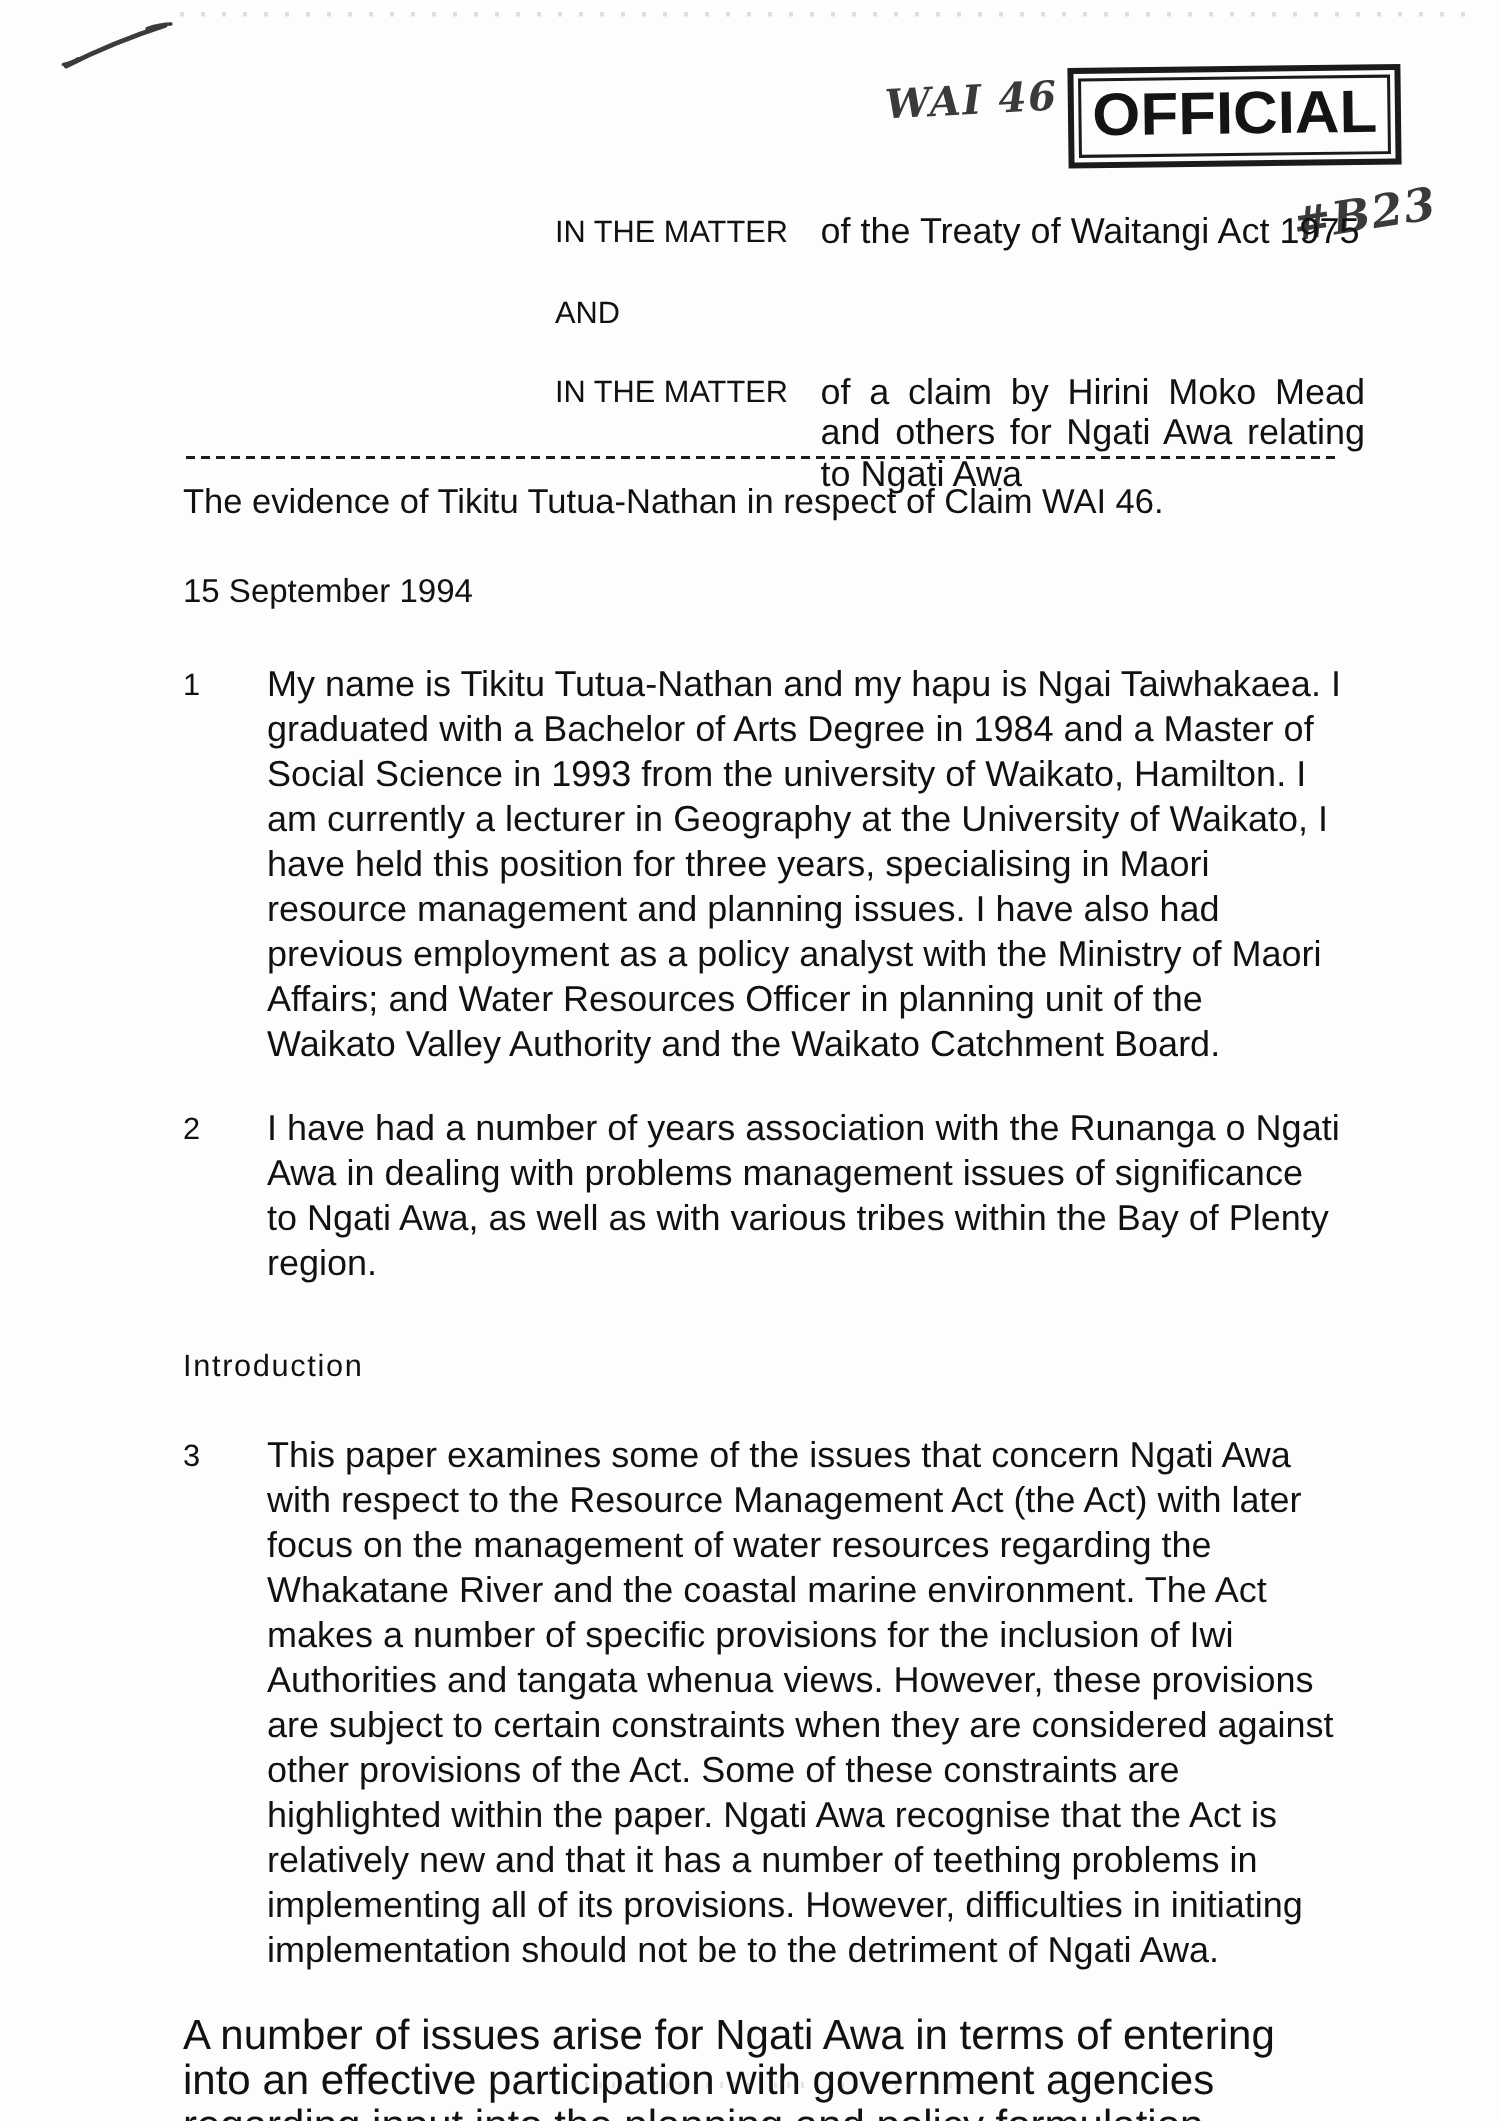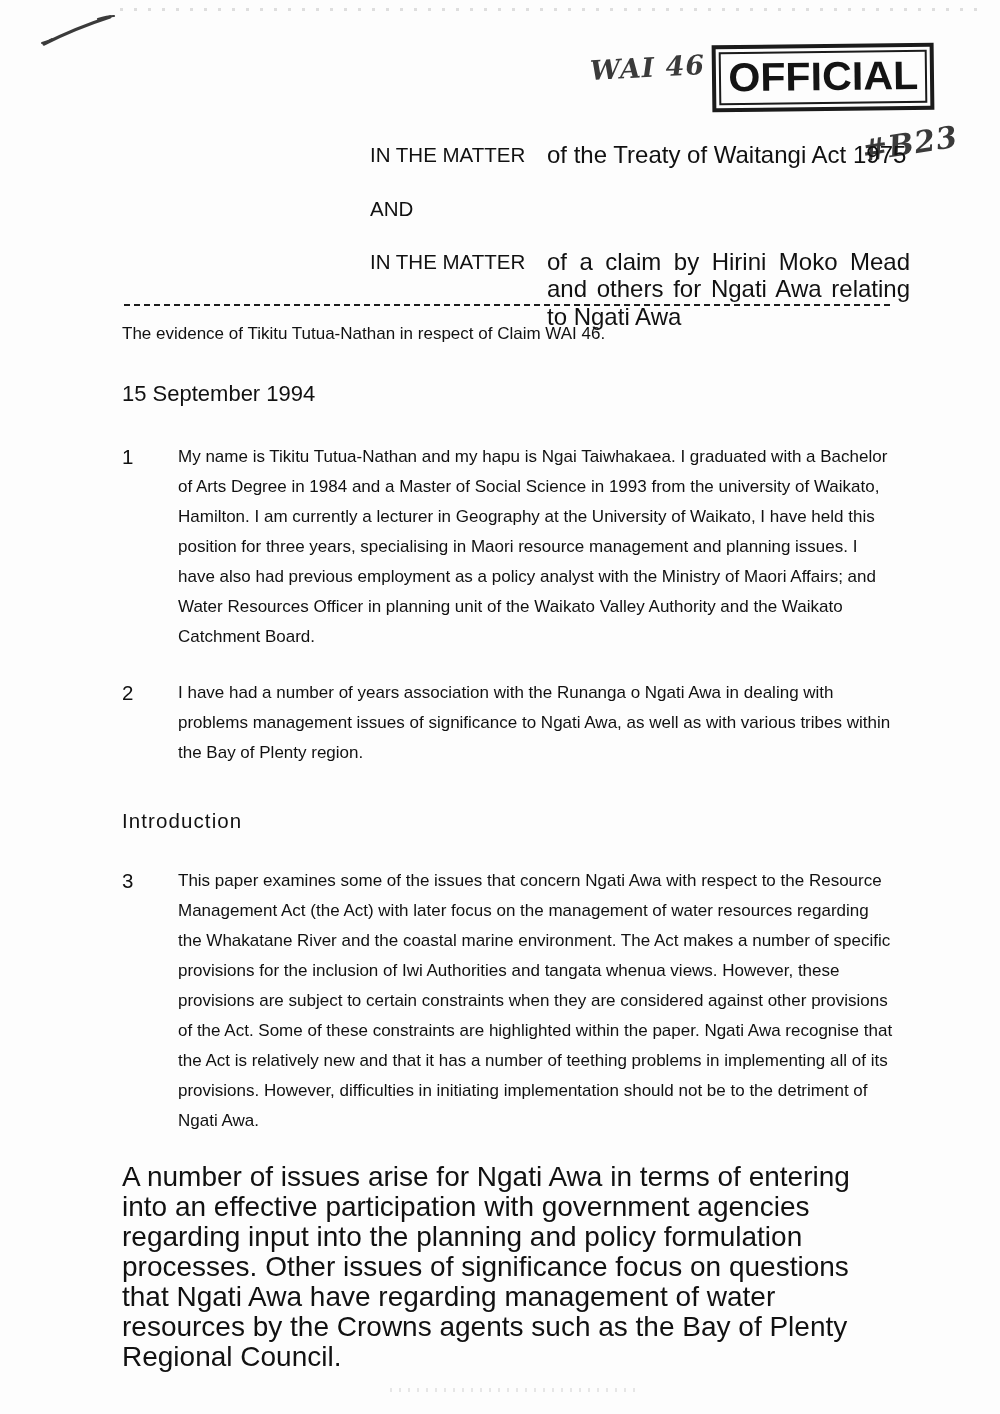--- a/index.html
+++ b/index.html
@@ -132,42 +132,42 @@
   }
 
   
   .body {
     position: absolute;
     left: 122px;
     top: 320px;
     width: 772px;
   }
   .subtitle {
-    font-size: 17px;
+    font-size: 23px;
     line-height: 28px;
     margin: 0 0 32px 0;
   }
   .docdate {
     font-size: 22px;
     line-height: 28px;
     margin: 0 0 34px 0;
   }
   .para {
     display: flex;
     margin-bottom: 26px;
   }
   .para-num {
     flex: 0 0 56px;
     width: 56px;
     font-size: 20.5px;
     line-height: 30px;
   }
   .para-text {
     flex: 1;
-    font-size: 17px;
+    font-size: 24px;
     line-height: 30px;
   }
   .para-plain {
     font-size: 28px;
     line-height: 30px;
     margin: 0 0 26px 0;
   }
   .heading {
     font-size: 20.5px;
     line-height: 30px;

